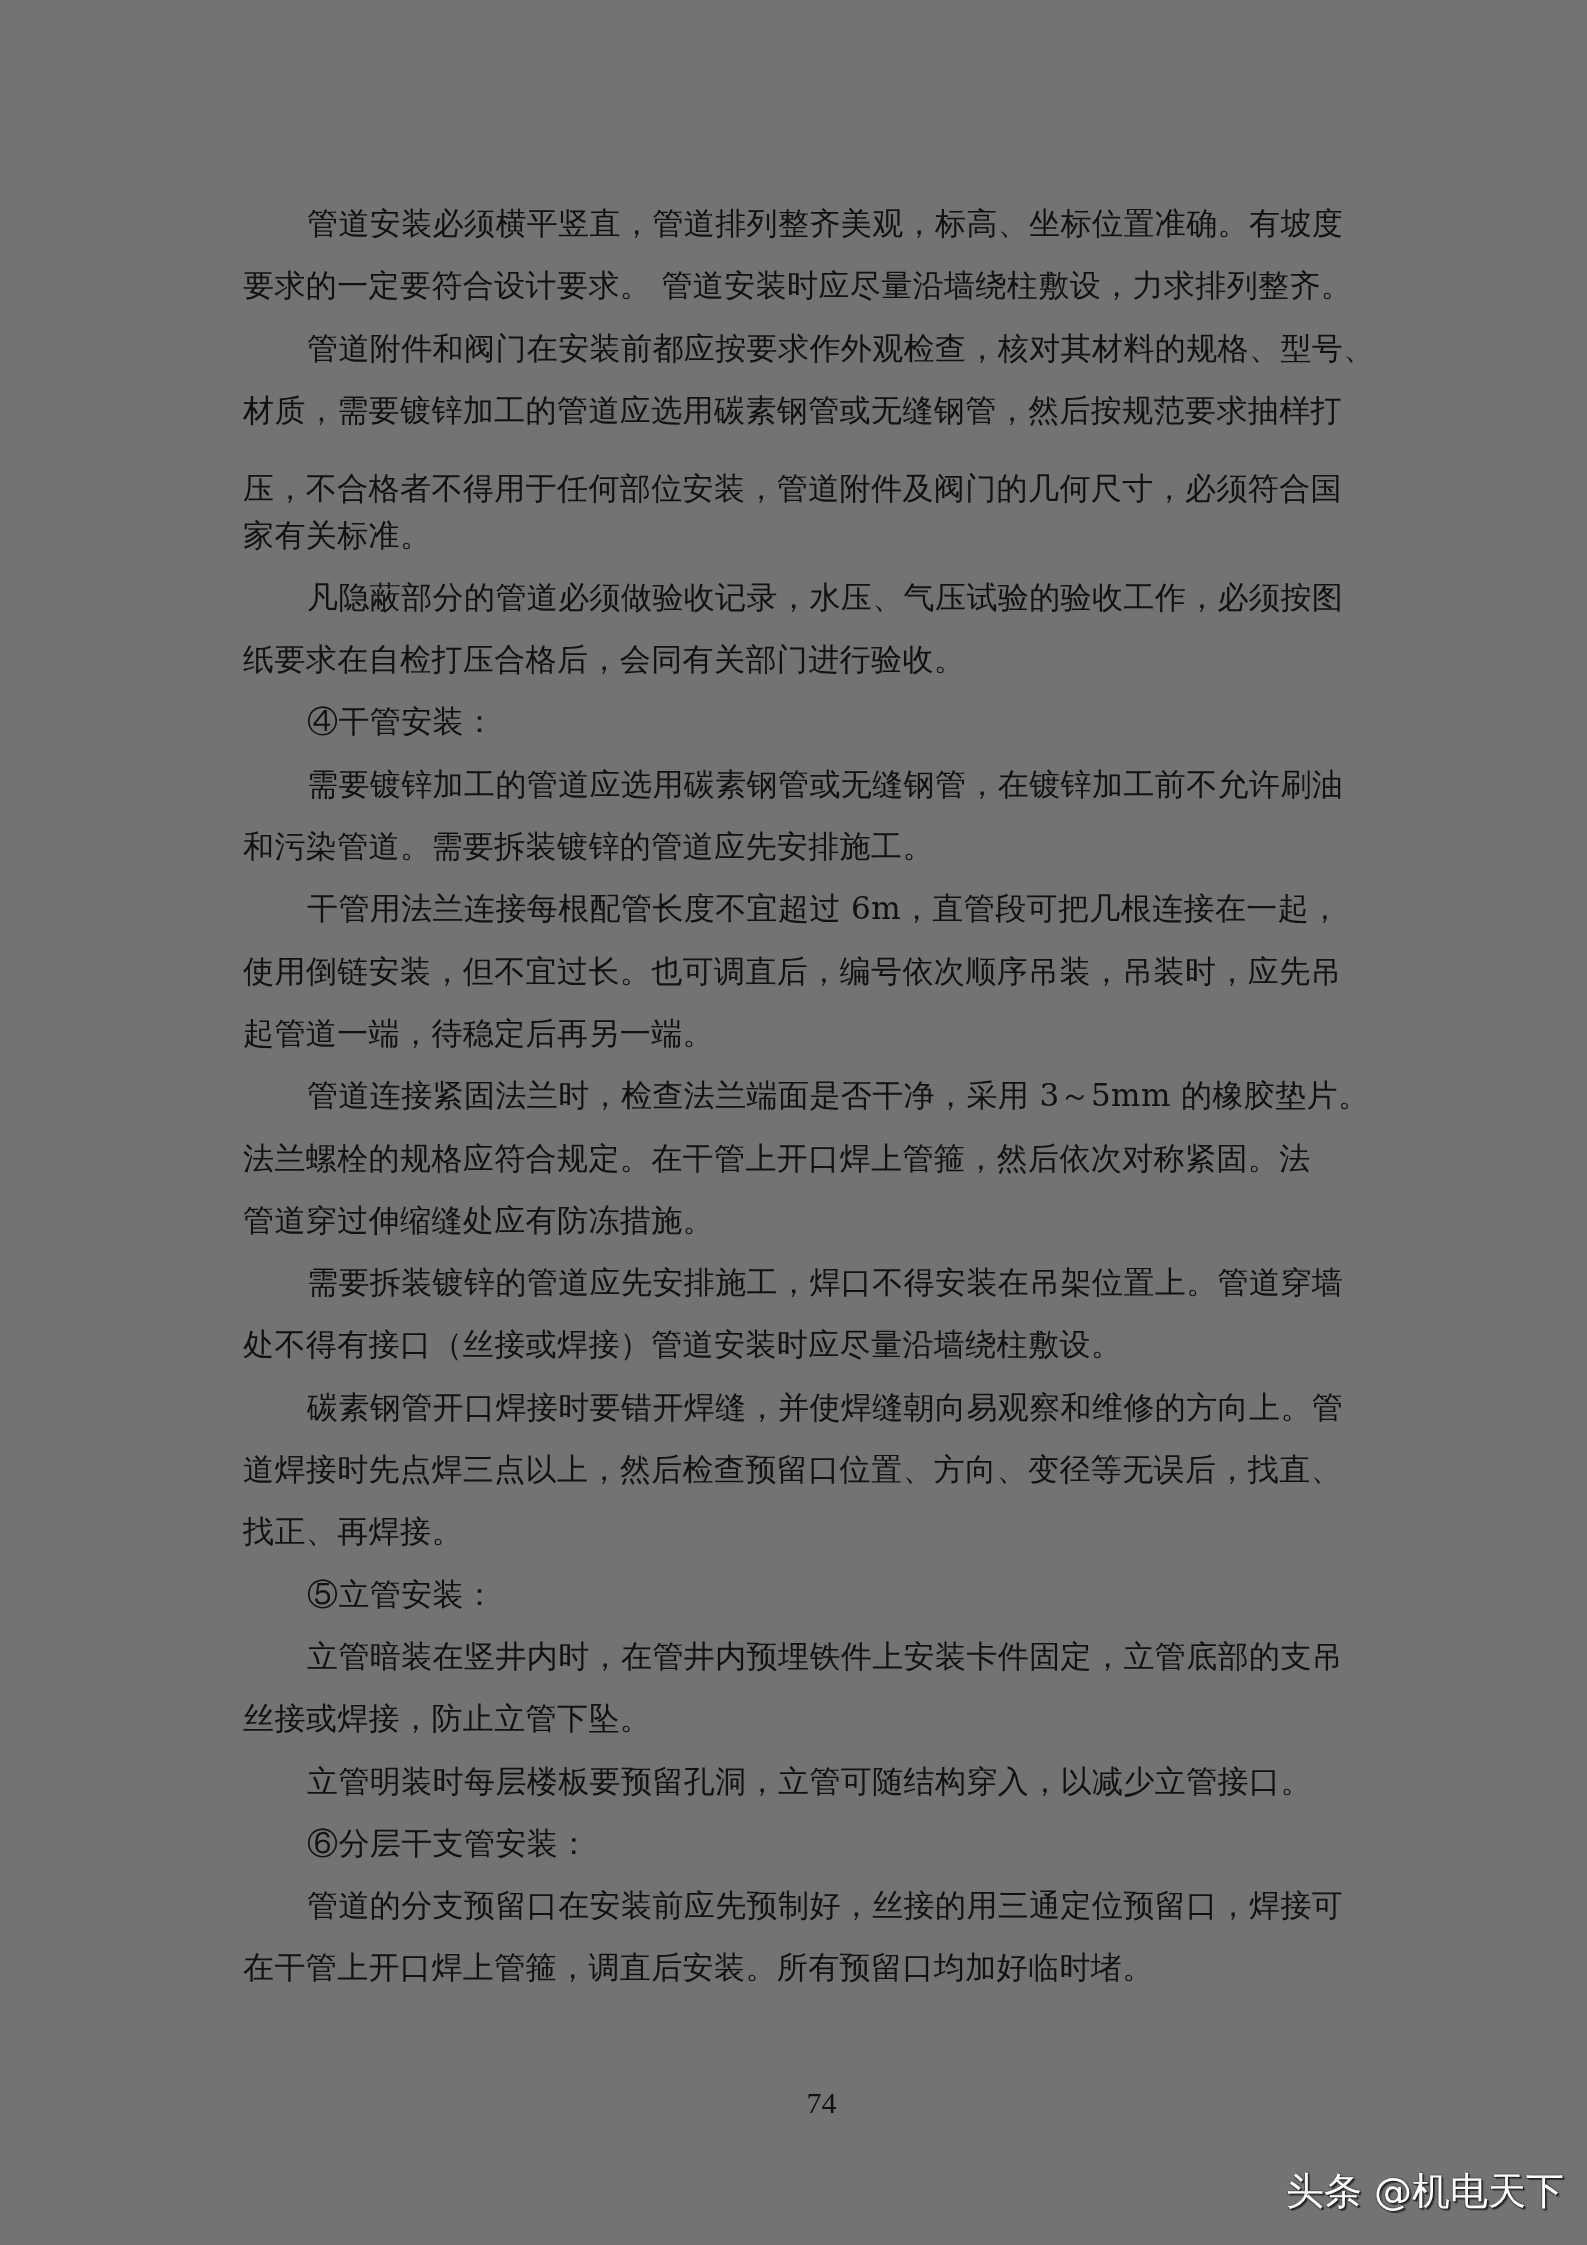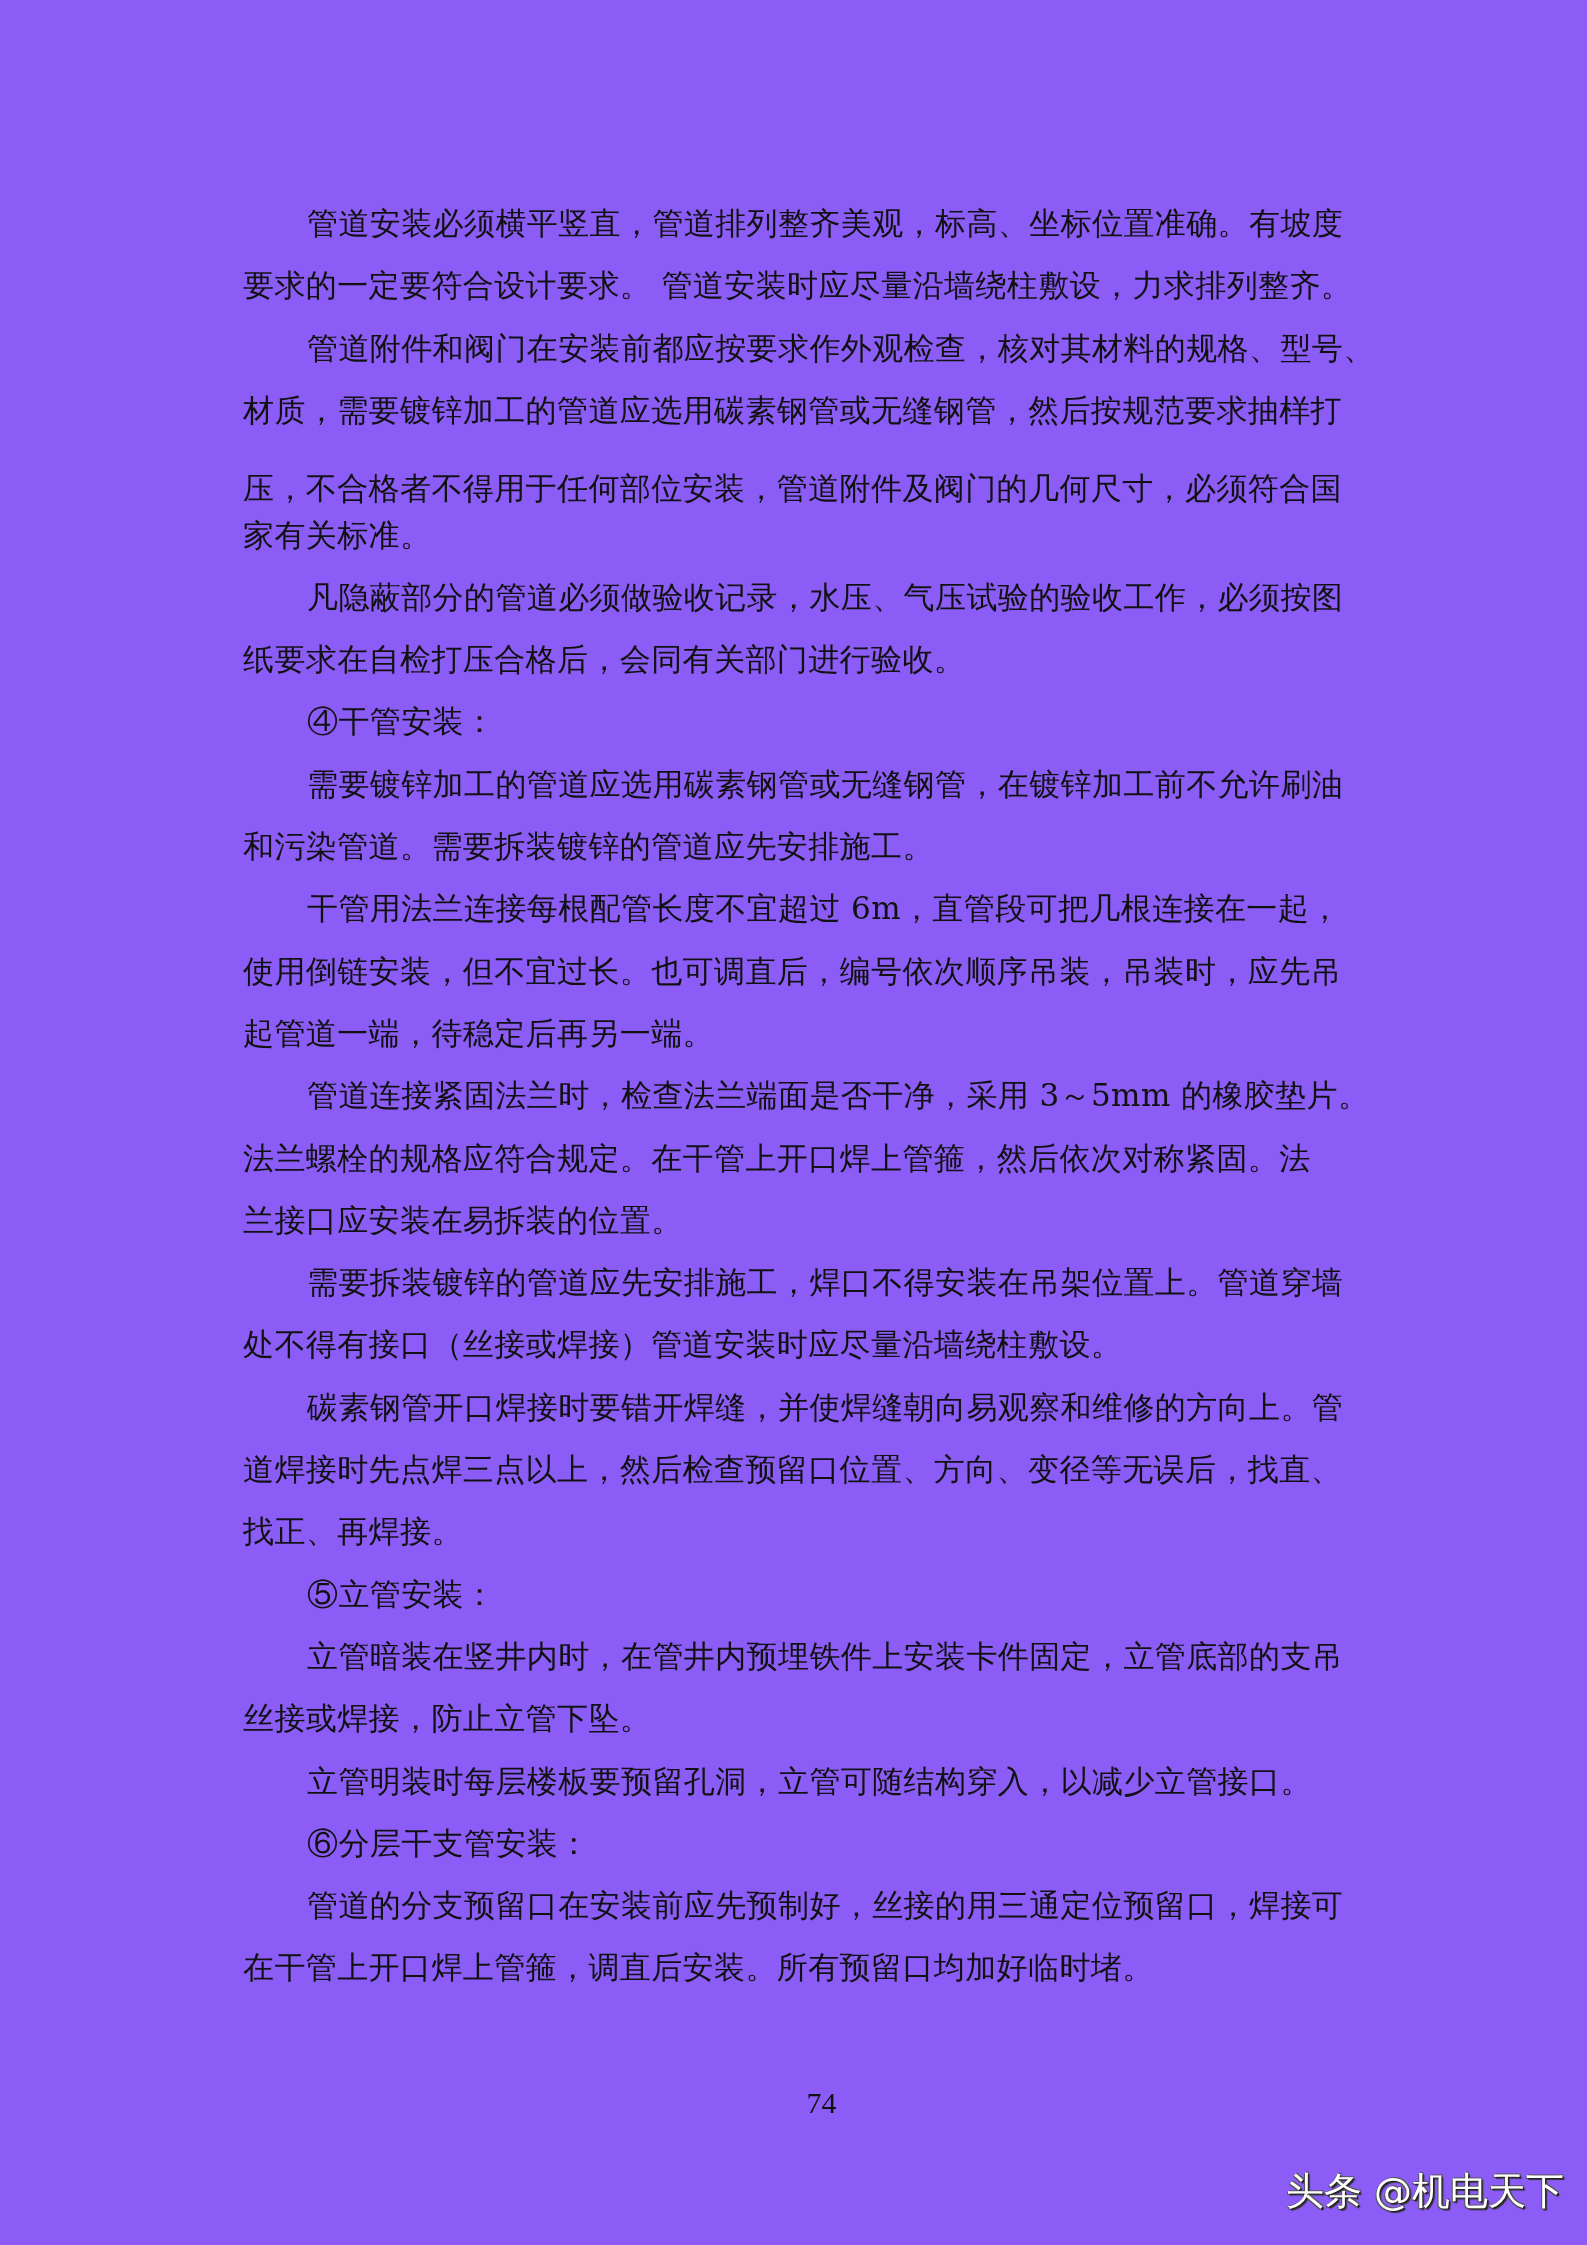--- a/index.html
+++ b/index.html
@@ -1,17 +1,17 @@
 <!DOCTYPE html>
 <html><head>
 <meta charset="utf-8">
 <style>
   html, body { margin: 0; padding: 0; background: #ffffff; }
   body { width: 1587px; height: 2245px; position: relative; overflow: hidden; }
-  .page { position: absolute; left: 0; top: 0; width: 1587px; height: 2245px; background: #8b5cf6; }
+  .page { position: absolute; left: 0; top: 0; width: 1587px; height: 2245px; background: #737373; }
   .body-text { position: absolute; left: 243px; top: 205px; width: 1125px; }
   .line {
     position: absolute; left: 0; white-space: nowrap;
     font-family: "DejaVu Serif", "Liberation Serif", serif;
     font-size: 31px; line-height: 36px; color: #111111;
     letter-spacing: 0.4px;
   }
   .line.indent { left: 64px; }
   .page-number {
     position: absolute; left: 0; width: 1587px; top: 2086px; text-align: center;
@@ -38,21 +38,21 @@
     <div class="line indent" style="top:373.8px">凡隐蔽部分的管道必须做验收记录，水压、气压试验的验收工作，必须按图</div>
     <div class="line" style="top:436.1px">纸要求在自检打压合格后，会同有关部门进行验收。</div>
     <div class="line indent" style="top:498.4px">④干管安装：</div>
     <div class="line indent" style="top:560.7px">需要镀锌加工的管道应选用碳素钢管或无缝钢管，在镀锌加工前不允许刷油</div>
     <div class="line" style="top:623px">和污染管道。需要拆装镀锌的管道应先安排施工。</div>
     <div class="line indent" style="top:685.3px">干管用法兰连接每根配管长度不宜超过 6m，直管段可把几根连接在一起，</div>
     <div class="line" style="top:747.6px">使用倒链安装，但不宜过长。也可调直后，编号依次顺序吊装，吊装时，应先吊</div>
     <div class="line" style="top:809.9px">起管道一端，待稳定后再另一端。</div>
     <div class="line indent" style="top:872.2px">管道连接紧固法兰时，检查法兰端面是否干净，采用 3～5mm 的橡胶垫片。</div>
     <div class="line" style="top:934.5px">法兰螺栓的规格应符合规定。在干管上开口焊上管箍，然后依次对称紧固。法</div>
-    <div class="line" style="top:996.8px">兰接口应安装在易拆装的位置。</div>
+    <div class="line" style="top:996.8px">管道穿过伸缩缝处应有防冻措施。</div>
     <div class="line indent" style="top:1059.1px">需要拆装镀锌的管道应先安排施工，焊口不得安装在吊架位置上。管道穿墙</div>
     <div class="line" style="top:1121.4px">处不得有接口（丝接或焊接）管道安装时应尽量沿墙绕柱敷设。</div>
     <div class="line indent" style="top:1183.7px">碳素钢管开口焊接时要错开焊缝，并使焊缝朝向易观察和维修的方向上。管</div>
     <div class="line" style="top:1246px">道焊接时先点焊三点以上，然后检查预留口位置、方向、变径等无误后，找直、</div>
     <div class="line" style="top:1308.3px">找正、再焊接。</div>
     <div class="line indent" style="top:1370.6px">⑤立管安装：</div>
     <div class="line indent" style="top:1432.9px">立管暗装在竖井内时，在管井内预埋铁件上安装卡件固定，立管底部的支吊</div>
     <div class="line" style="top:1495.2px">丝接或焊接，防止立管下坠。</div>
     <div class="line indent" style="top:1557.5px">立管明装时每层楼板要预留孔洞，立管可随结构穿入，以减少立管接口。</div>
     <div class="line indent" style="top:1619.8px">⑥分层干支管安装：</div>

